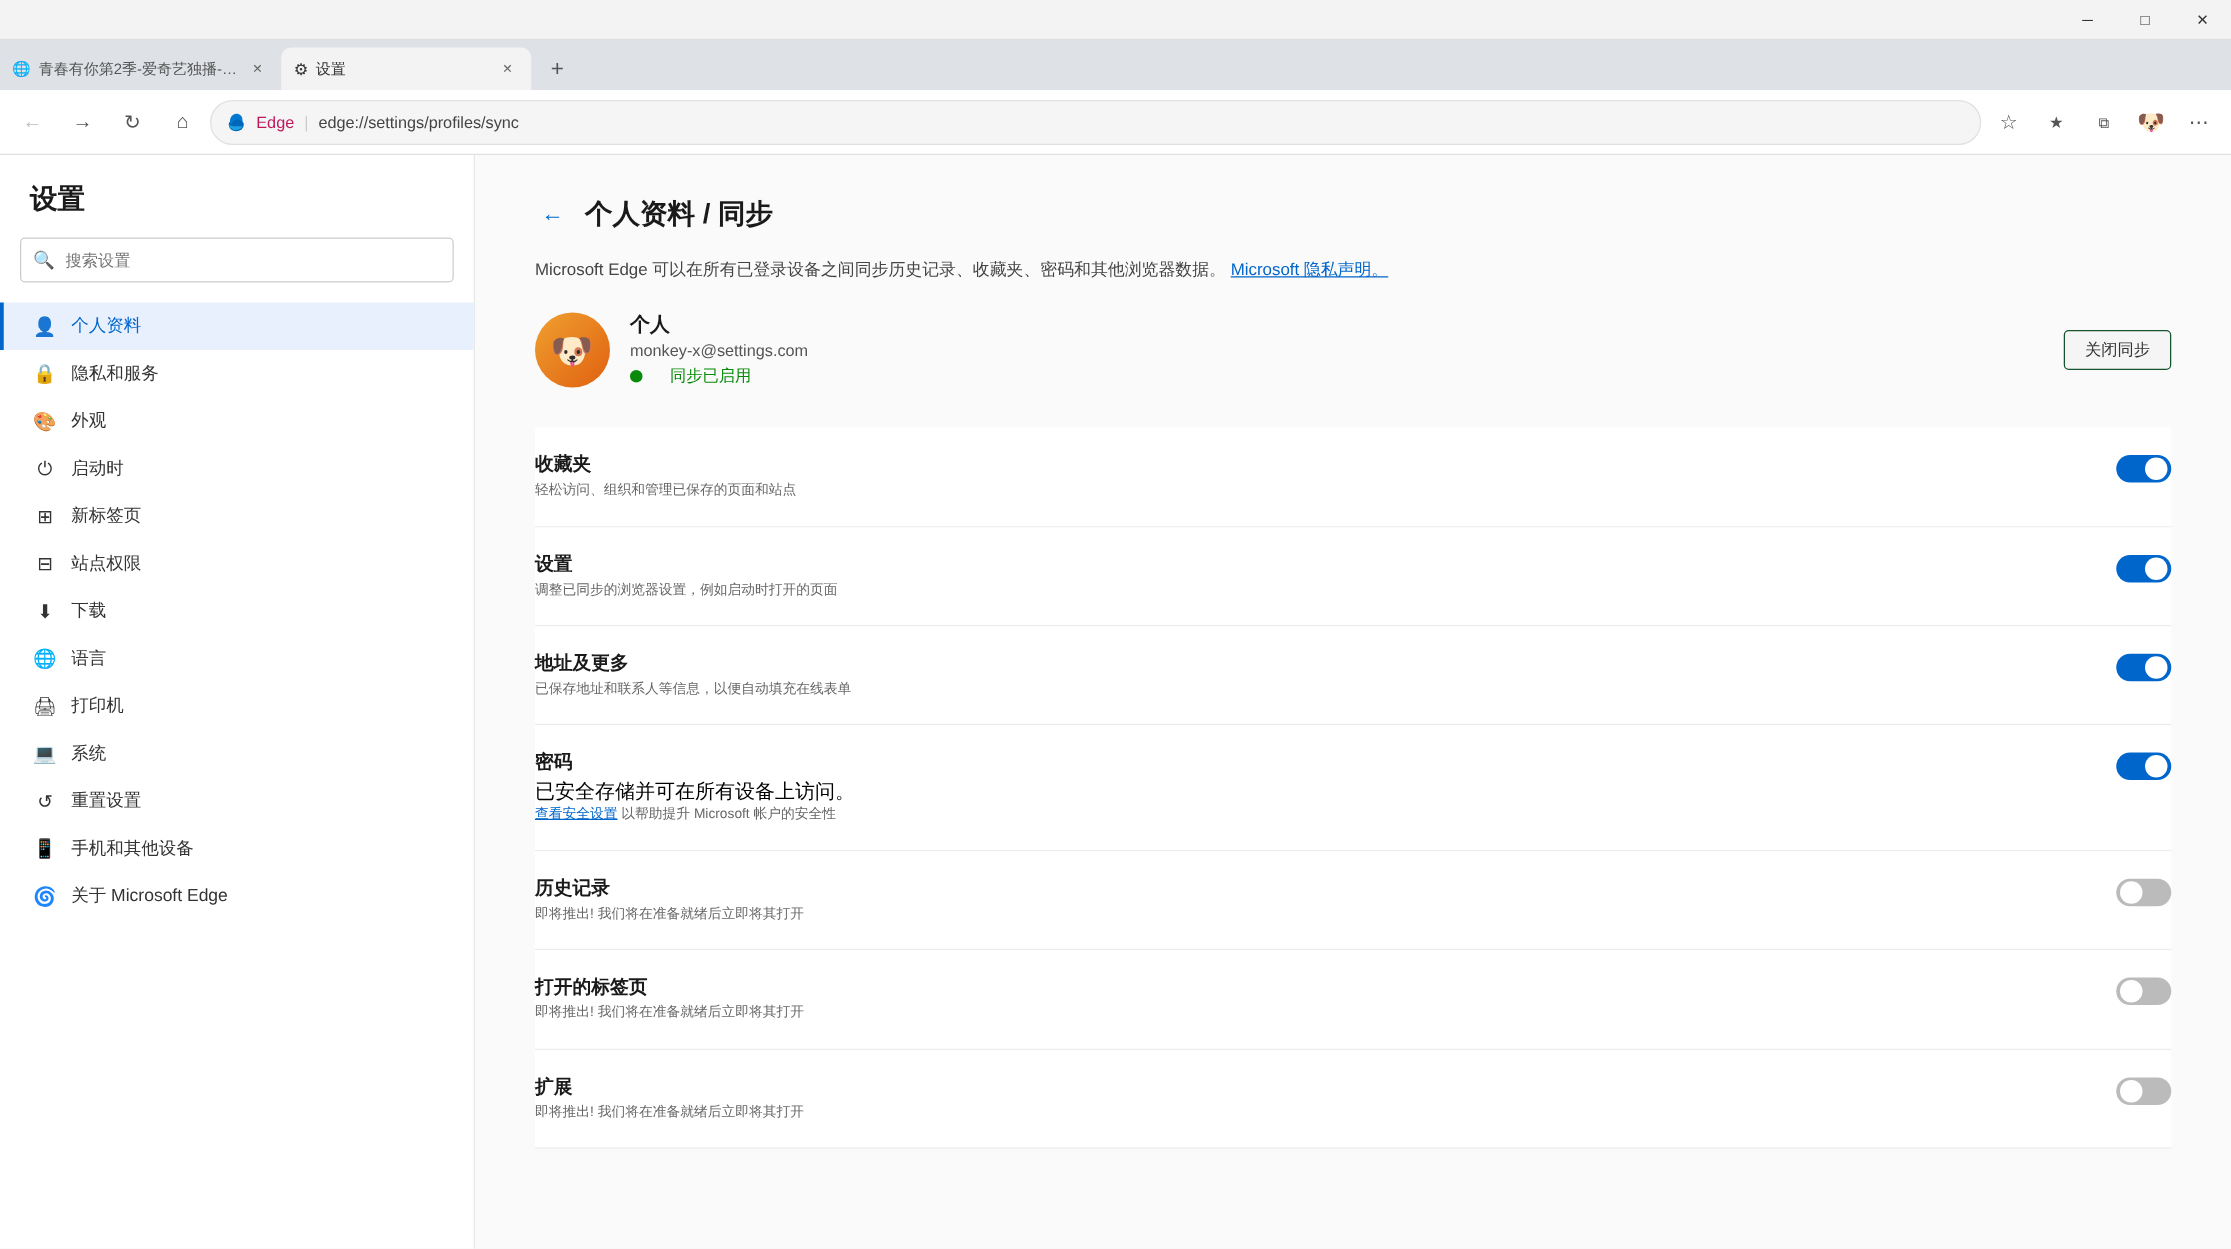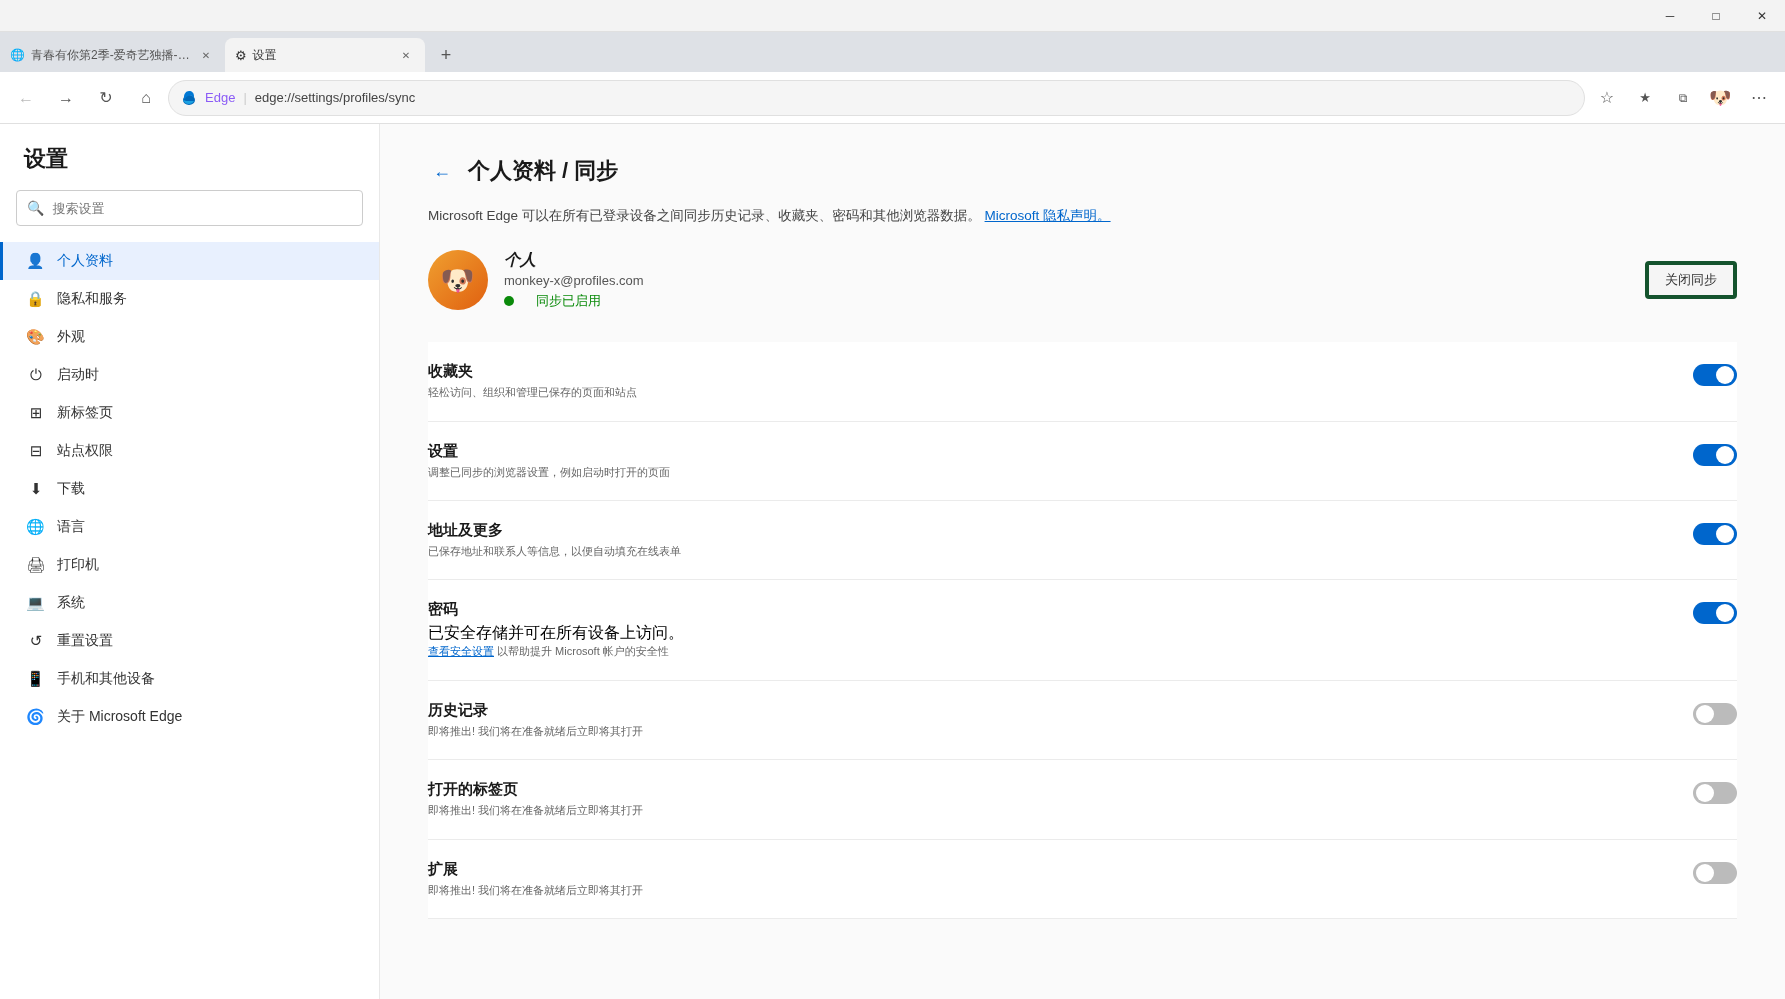--- a/index.html
+++ b/index.html
@@ -202,26 +202,26 @@
     }
     .avatar {
       width: 60px; height: 60px;
       border-radius: 50%;
       background: linear-gradient(135deg, #f0a030, #e06010);
       display: flex; align-items: center; justify-content: center;
       font-size: 28px;
       overflow: hidden;
     }
     .profile-info { flex: 1; }
-    .profile-name { font-size: 16px; font-weight: 600; color: #1a1a1a; margin-bottom: 2px; font-style: italic; }
+    .profile-name { font-size: 16px; font-weight: 600; color: #1a1a1a; margin-bottom: 2px; }
     .profile-email { font-size: 13px; color: #555; margin-bottom: 4px; }
     .sync-status { display: flex; align-items: center; gap: 22px; font-size: 13px; color: #0a8a0a; }
     .sync-dot { width: 10px; height: 10px; background: #0a8a0a; border-radius: 50%; }
     .close-sync-btn {
-      border: 4px solid #14532d;
+      border: 1px solid #14532d;
       background: #f5f5f5;
       padding: 6px 16px;
       border-radius: 4px;
       font-size: 13px;
       cursor: pointer;
       color: #333;
       font-family: "Microsoft YaHei", "Segoe UI", sans-serif;
     }
 
     
@@ -291,21 +291,21 @@
   <button class="nav-btn disabled" title="后退">←</button>
   <button class="nav-btn" title="前进">→</button>
   <button class="nav-btn" title="刷新">↻</button>
   <button class="nav-btn" title="主页">⌂</button>
   <div class="address-bar">
     <svg width="16" height="16" viewBox="0 0 16 16">
       <ellipse cx="8" cy="10" rx="6" ry="5" fill="#0067b8"></ellipse>
       <path d="M13 6c0-3-2-5-5-5S3 4 3 7c0 1 .3 2 .7 2.5C5 7 7 5.5 9 5.5c1 0 3 .5 4 2.5z" fill="#0078d4"></path>
       <path d="M2 9.5C2.5 12 5 14 8 14c2 0 4-1 5-3H7c-1.5 0-4-.5-5-1.5z" fill="#1ba1e2"></path>
     </svg>
-    <span style="color:#8b5cf6;font-size:13px;">Edge</span>
+    <span style="color:#be185d;font-size:13px;">Edge</span>
     <span style="color:#ccc;">|</span>
     <span style="color:#444;font-size:13px;">edge://settings/profiles/sync</span>
   </div>
   <div class="nav-right">
     <button class="nav-btn" title="收藏夹">☆</button>
     <button class="nav-btn" title="收藏夹" style="font-size:13px;">★</button>
     <button class="nav-btn" title="集锦" style="font-size:12px;">⧉</button>
     <button class="nav-btn" title="用户" style="font-size:18px;">🐶</button>
     <button class="nav-btn" title="设置及更多" style="font-size:16px;">⋯</button>
   </div>
@@ -385,21 +385,21 @@
 
     <p class="description-text">
       <span>Microsoft Edge 可以在所有已登录设备之间同步历史记录、收藏夹、密码和其他浏览器数据。</span>
       <a class="description-link">Microsoft 隐私声明。</a>
     </p>
 
     <div class="profile-card">
       <div class="avatar">🐶</div>
       <div class="profile-info">
         <div class="profile-name">个人</div>
-        <div class="profile-email">monkey-x@profiles.com</div>
+        <div class="profile-email">monkey-x@settings.com</div>
         <div class="sync-status">
           <div class="sync-dot"></div>
           <span>同步已启用</span>
         </div>
       </div>
       <button class="close-sync-btn">关闭同步</button>
     </div>
 
     <div id="sync-items-container">
     <div class="sync-item">

